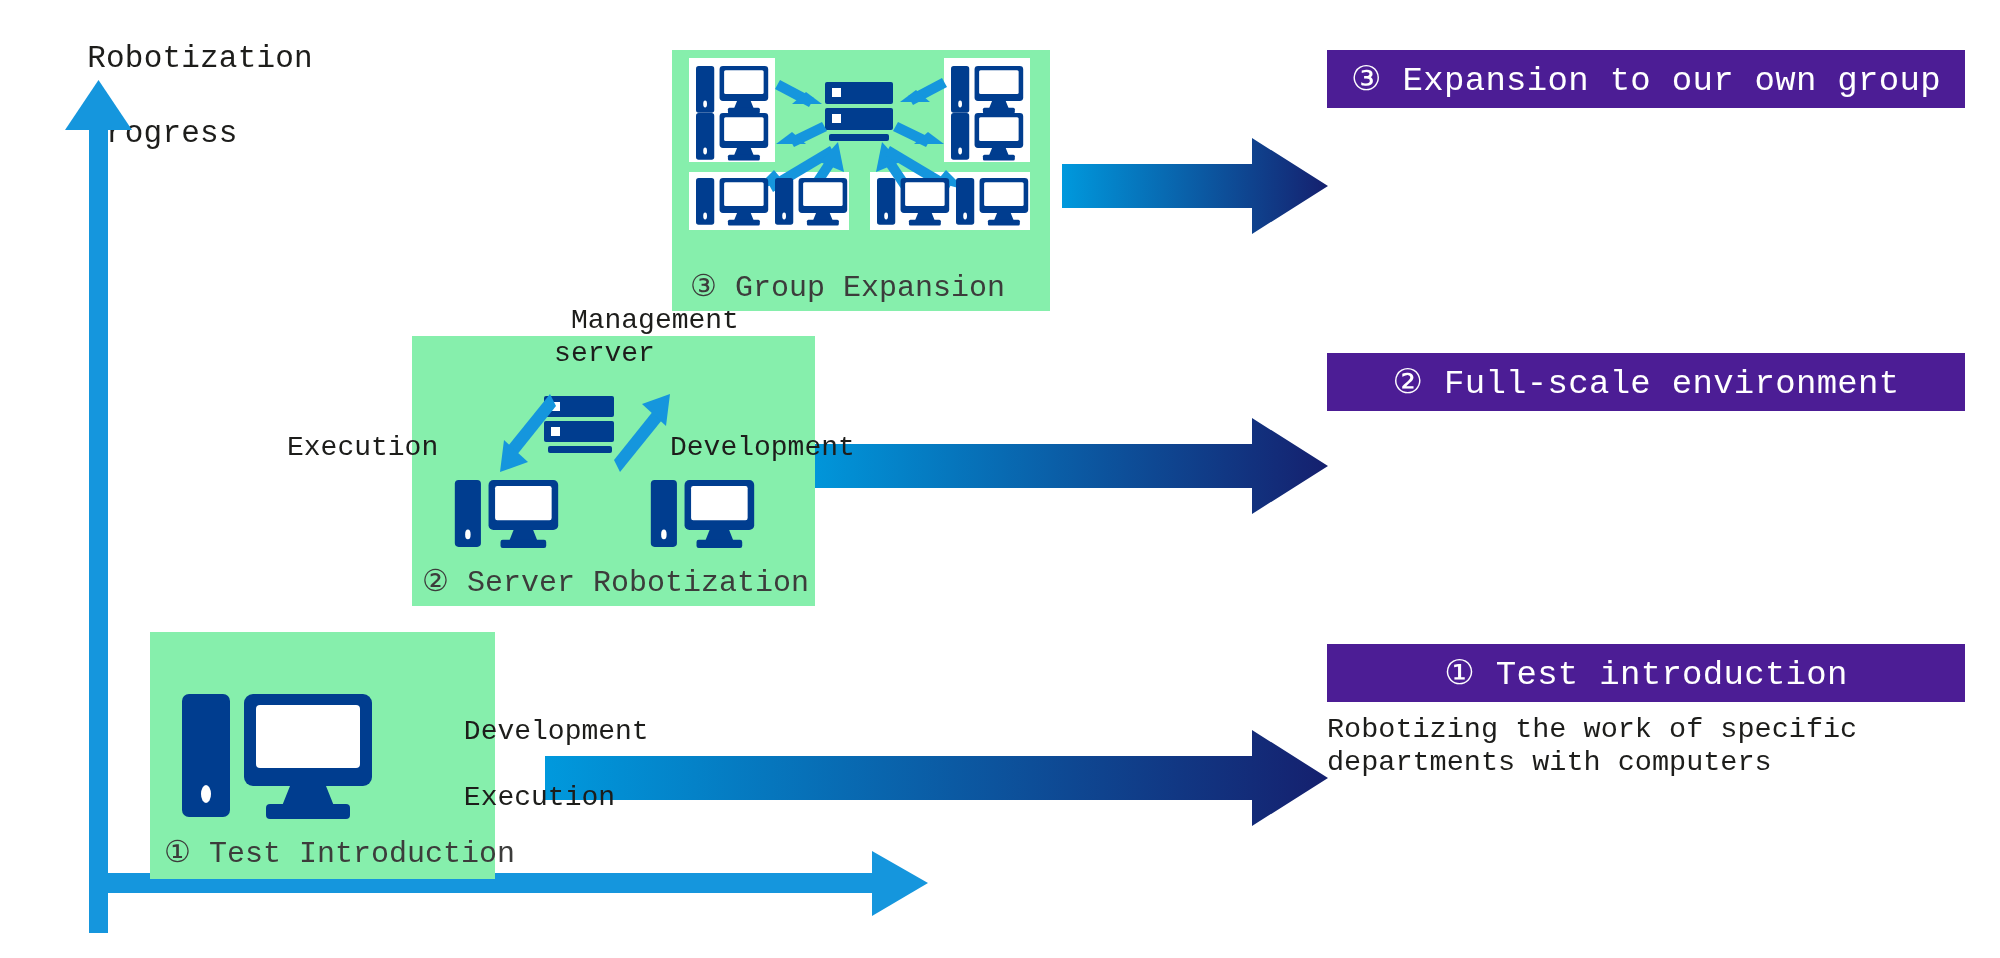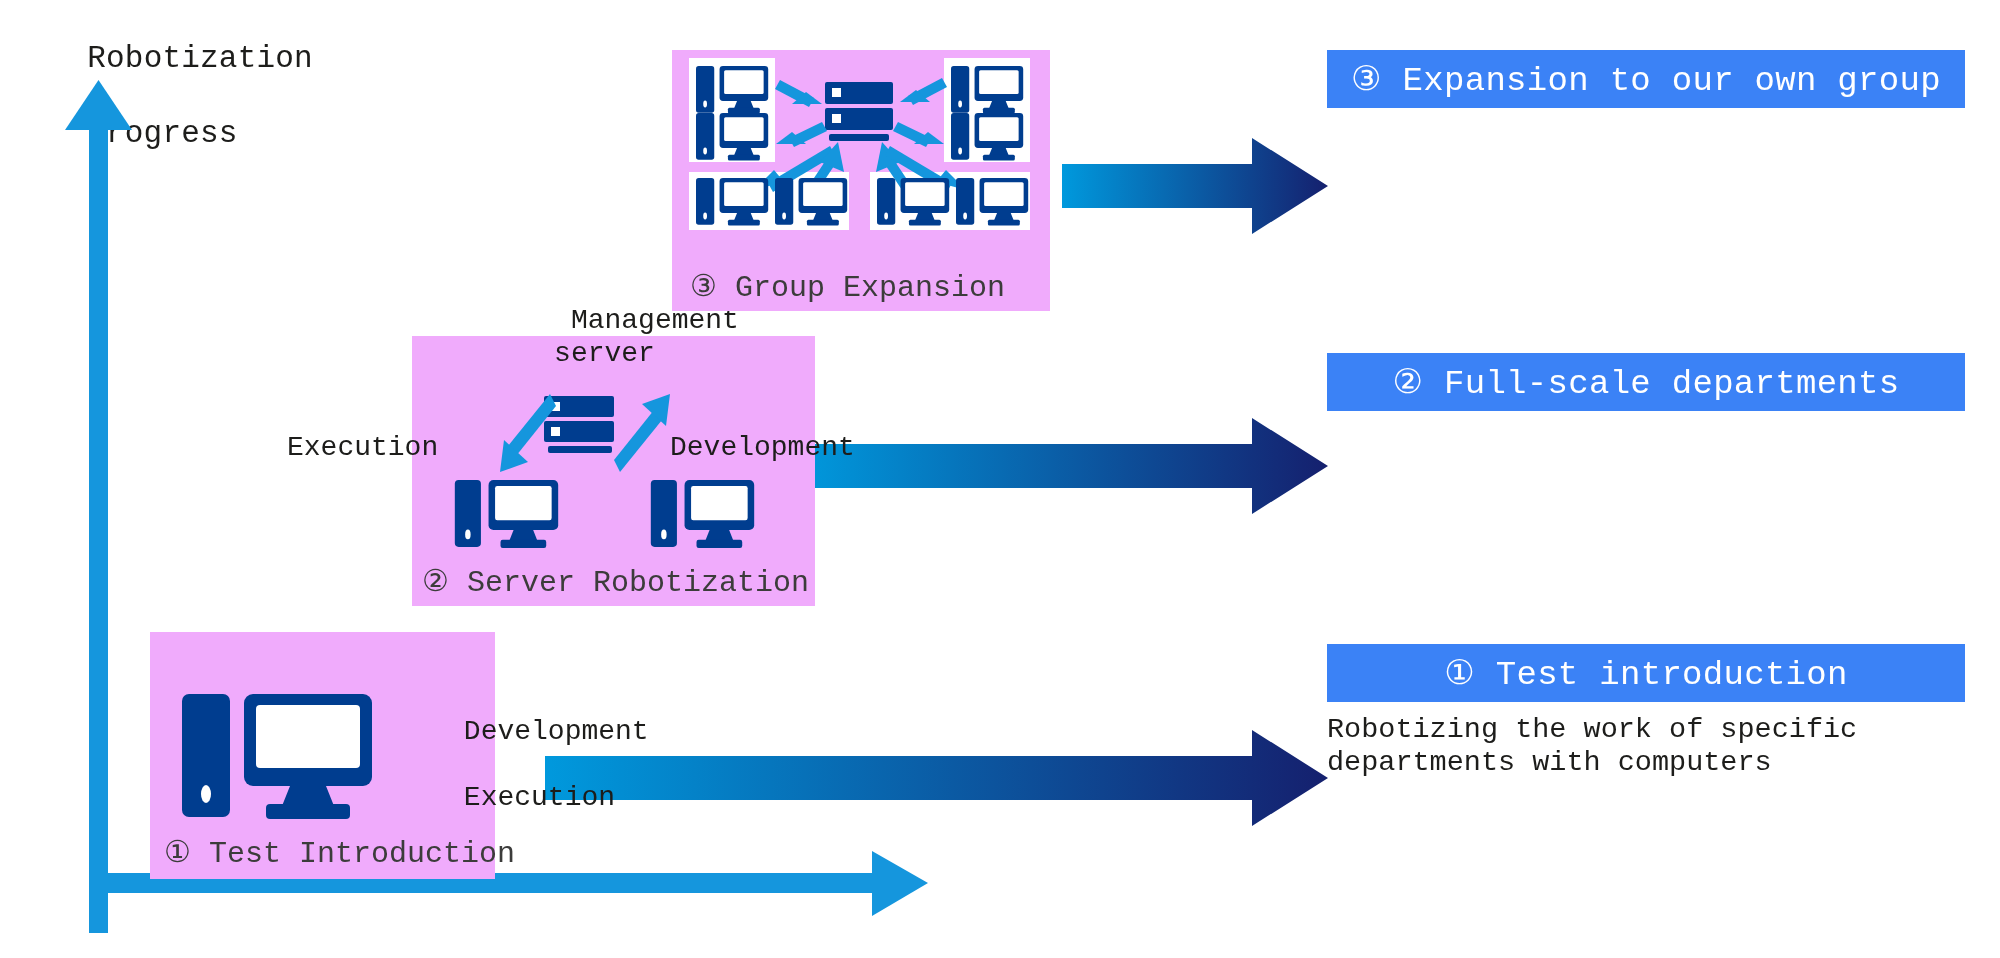--- a/index.html
+++ b/index.html
@@ -23,21 +23,21 @@
     font-size: 31px;
     color: #1d1d1b;
     line-height: 1.22;
     letter-spacing: 0.2px;
     white-space: pre;
   }
   #axis-label .l2 { display:block; text-align:center; }
 
   
   .panel {
-    background: #f0abfc;
+    background: #86efac;
   }
   #panel-1 { left: 150px;  top: 632px; width: 345px; height: 247px; }
   #panel-2 { left: 412px;  top: 336px; width: 385px; height: 270px; padding-left: 18px; }
   #panel-3 { left: 672px;  top: 50px;  width: 378px; height: 261px; }
 
   .panel-caption {
     position: absolute;
     left: 0; right: 0;
     bottom: 6px;
     font-size: 30px;
@@ -51,21 +51,21 @@
   .inline-label {
     position: absolute;
     font-size: 28px;
     color: #1d1d1b;
     line-height: 1.18;
     white-space: pre;
   }
 
   
   .stage-header {
-    background: #3b82f6;
+    background: #4c1d95;
     color: #ffffff;
     font-size: 34px;
     text-align: center;
     display: flex;
     align-items: center;
     justify-content: center;
     letter-spacing: 0.3px;
     white-space: nowrap;
   }
   .stage-body {
@@ -328,19 +328,19 @@
           <polygon points="108,92 144,92 152,112 100,112"></polygon>
           <rect x="84" y="110" width="84" height="15" rx="4"></rect>
         </g>
       </g>
     </svg>
     <div class="panel-caption">③ Group Expansion</div>
   </div>
 
   <div class="stage-header abs" id="hdr-3">③ Expansion to our own group</div>
 
-  <div class="stage-header abs" id="hdr-2">② Full-scale departments</div>
+  <div class="stage-header abs" id="hdr-2">② Full-scale environment</div>
 
   <div class="stage-header abs" id="hdr-1">① Test introduction</div>
   <div class="stage-body abs" id="body-1">Robotizing the work of specific
 departments with computers</div>
 
 </div>
 
 </body></html>

